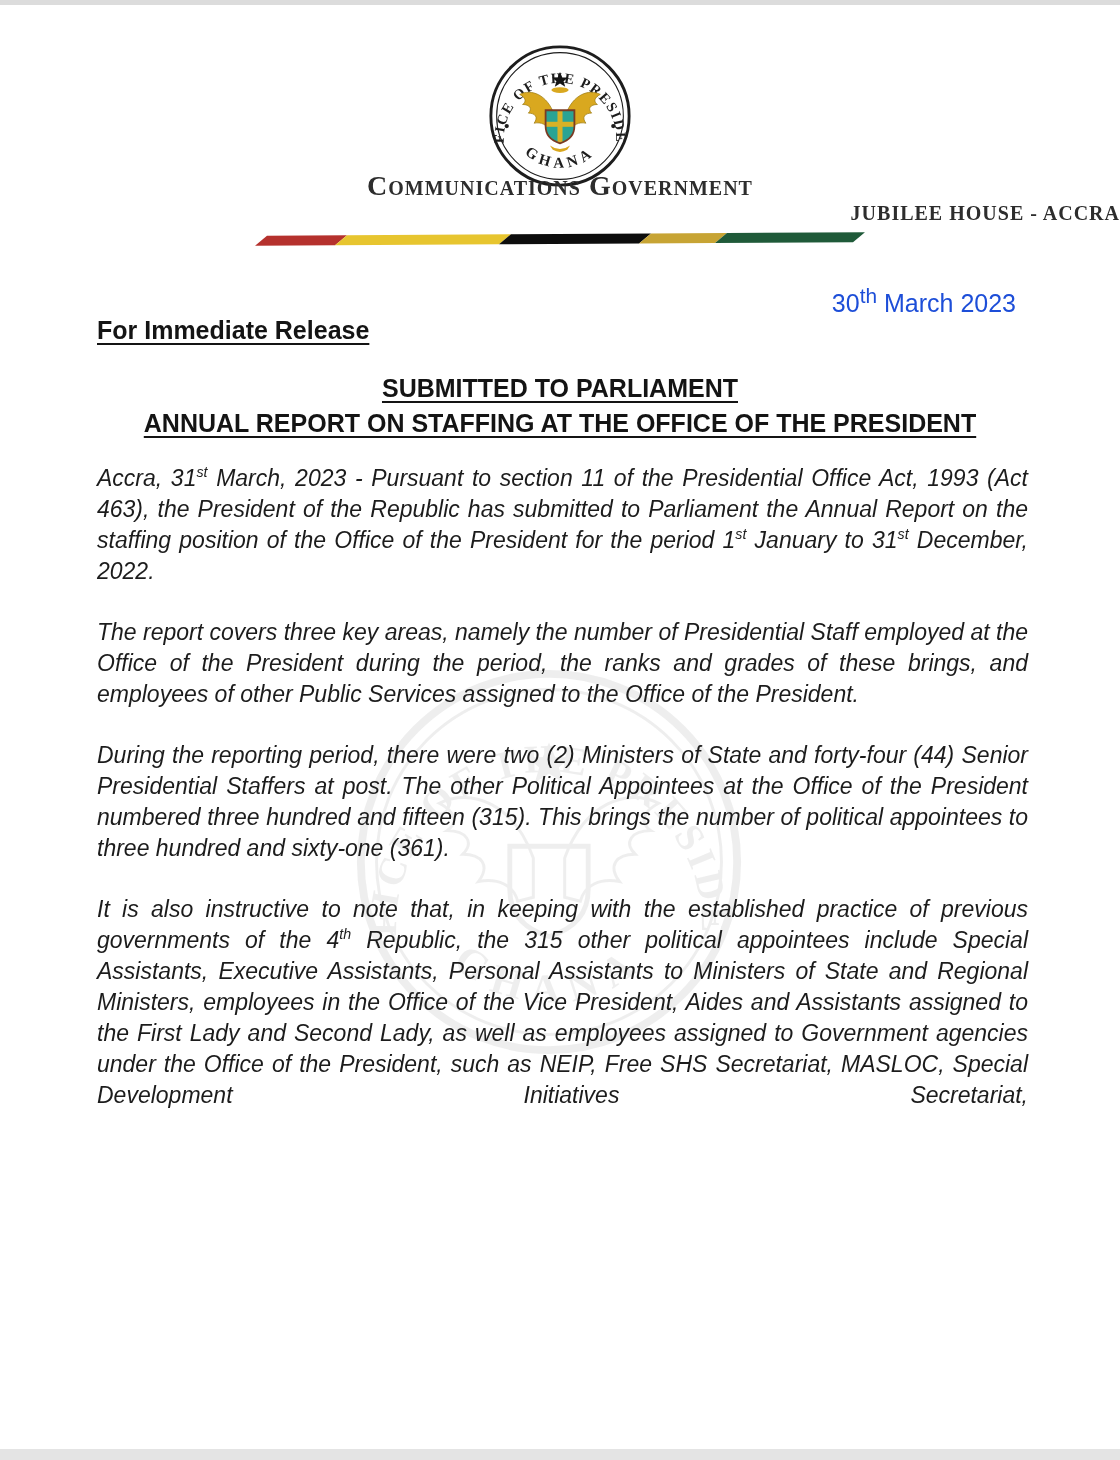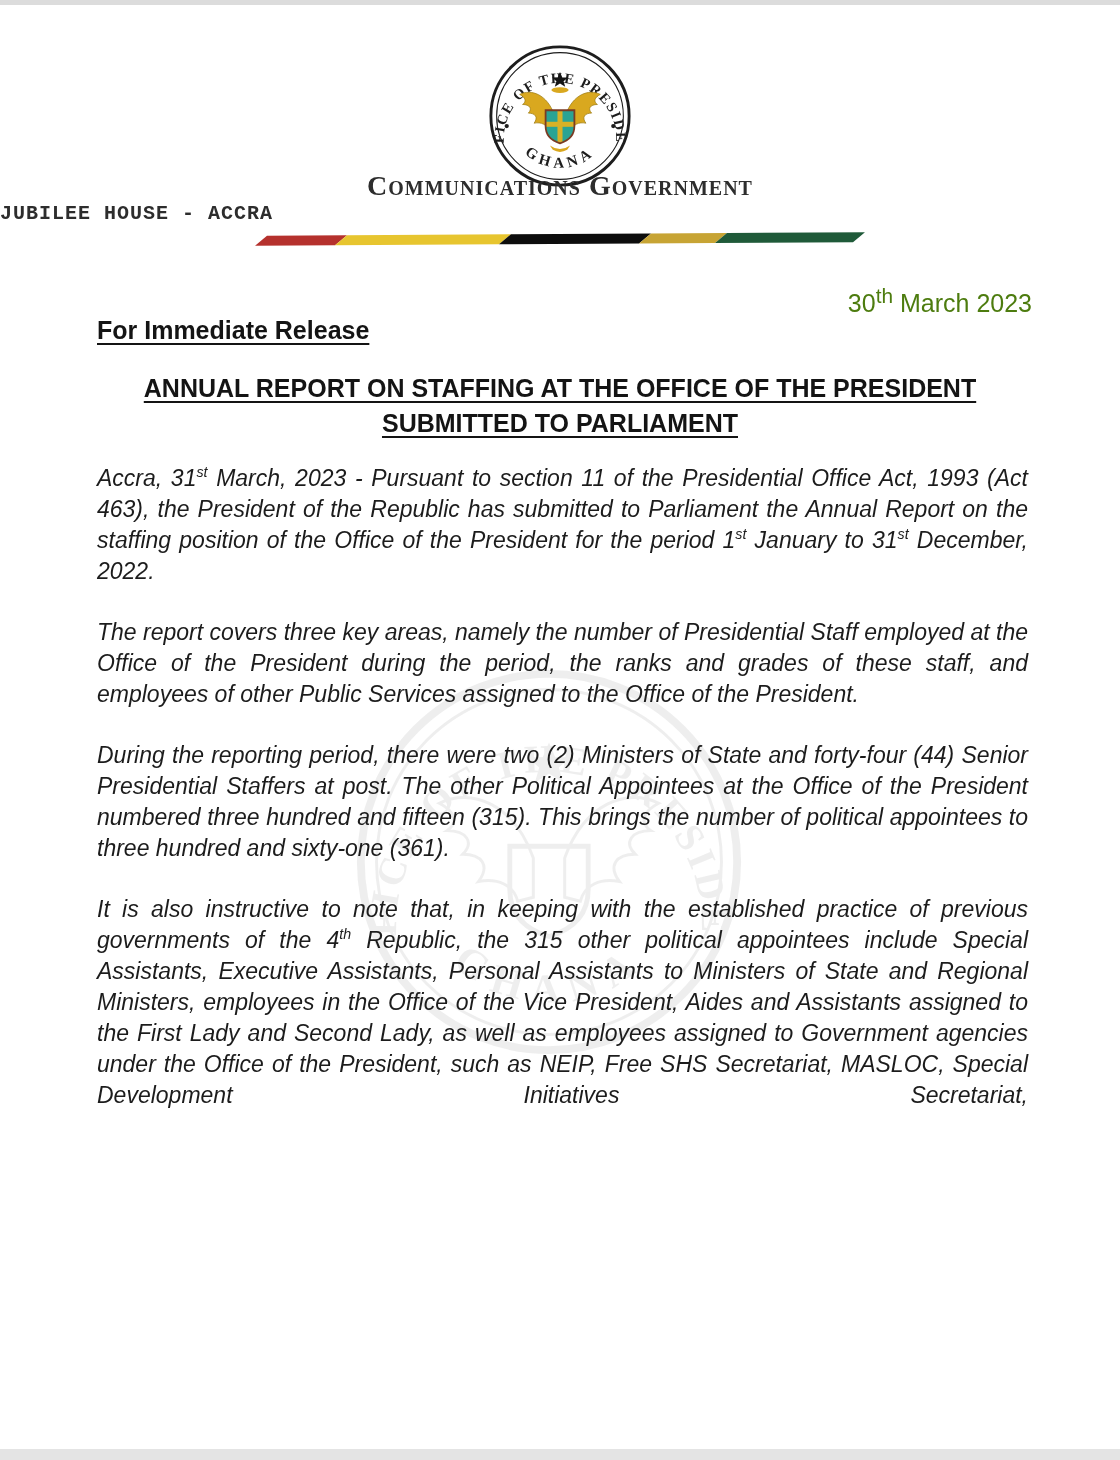--- a/index.html
+++ b/index.html
@@ -17,30 +17,30 @@
 
   
   .seal{position:absolute;top:44px;left:50%;transform:translateX(-50%);width:144px;height:144px;}
   .seal-text{font-family:"Liberation Serif", serif;font-weight:bold;fill:#1d1d1d;}
   .org-line1{
     position:absolute;top:170px;left:0;right:0;text-align:center;
     font-family:"Liberation Serif", serif;font-variant:small-caps;
     font-weight:bold;font-size:28px;letter-spacing:1px;color:#2d2d2d;
   }
   .org-line2{
-    position:absolute;top:202px;left:0;right:0;text-align:left;
-    font-family:Liberation Mono, monospace;
+    position:absolute;top:202px;left:0;right:0;text-align:right;
+    font-family:Liberation Serif, serif;
     font-weight:bold;font-size:20px;letter-spacing:1px;color:#2d2d2d;
   }
   .flag-bar{position:absolute;top:233px;left:255px;transform:rotate(-0.35deg);}
 
   
   .date-row{
-    position:absolute;top:284px;left:97px;right:88px;
-    text-align:right;font-size:25px;color:#4d7c0f;
+    position:absolute;top:284px;left:97px;right:104px;
+    text-align:right;font-size:25px;color:#1d4ed8;
   }
   .immediate-release{
     position:absolute;top:316px;left:97px;
     font-size:25px;font-weight:bold;
     text-decoration:underline;text-decoration-thickness:2px;text-underline-offset:4px;
     color:#141414;
     text-align:center;
   }
   .report-title{
     position:absolute;top:371px;left:0;right:0;text-align:center;
@@ -130,25 +130,25 @@
     <polygon points="256,1 396,1 384,11 244,11" fill="#0d0d0d"></polygon>
     <polygon points="396,1 472,1 460,11 384,11" fill="#c7a434"></polygon>
     <polygon points="472,1 610,1 598,11 460,11" fill="#1f5a39"></polygon>
   </svg>
 
   <div class="date-row"><span>30</span><sup>th</sup><span> March 2023</span></div>
 
   <div class="immediate-release">For Immediate Release</div>
 
   <div class="report-title">
+    <div><span class="t-line">SUBMITTED TO PARLIAMENT</span></div>
     <div><span class="t-line">ANNUAL REPORT ON STAFFING AT THE OFFICE OF THE PRESIDENT</span></div>
-    <div><span class="t-line">SUBMITTED TO PARLIAMENT</span></div>
   </div>
 
   <div class="body-copy">
       <p>Accra, 31<sup>st</sup> March, 2023 - Pursuant to section 11 of the Presidential Office Act, 1993 (Act 463), the President of the Republic has submitted to Parliament the Annual Report on the staffing position of the Office of the President for the period 1<sup>st</sup> January to 31<sup>st</sup> December, 2022.</p>
-      <p>The report covers three key areas, namely the number of Presidential Staff employed at the Office of the President during the period, the ranks and grades of these staff, and employees of other Public Services assigned to the Office of the President.</p>
+      <p>The report covers three key areas, namely the number of Presidential Staff employed at the Office of the President during the period, the ranks and grades of these brings, and employees of other Public Services assigned to the Office of the President.</p>
       <p>During the reporting period, there were two (2) Ministers of State and forty-four (44) Senior Presidential Staffers at post. The other Political Appointees at the Office of the President numbered three hundred and fifteen (315). This brings the number of political appointees to three hundred and sixty-one (361).</p>
       <p class="justify-last">It is also instructive to note that, in keeping with the established practice of previous governments of the 4<sup>th</sup> Republic, the 315 other political appointees include Special Assistants, Executive Assistants, Personal Assistants to Ministers of State and Regional Ministers, employees in the Office of the Vice President, Aides and Assistants assigned to the First Lady and Second Lady, as well as employees assigned to Government agencies under the Office of the President, such as NEIP, Free SHS Secretariat, MASLOC, Special Development Initiatives Secretariat,</p>
     </div>
 
   <div class="edge-bottom"></div>
 </div>
 
 </body></html>

